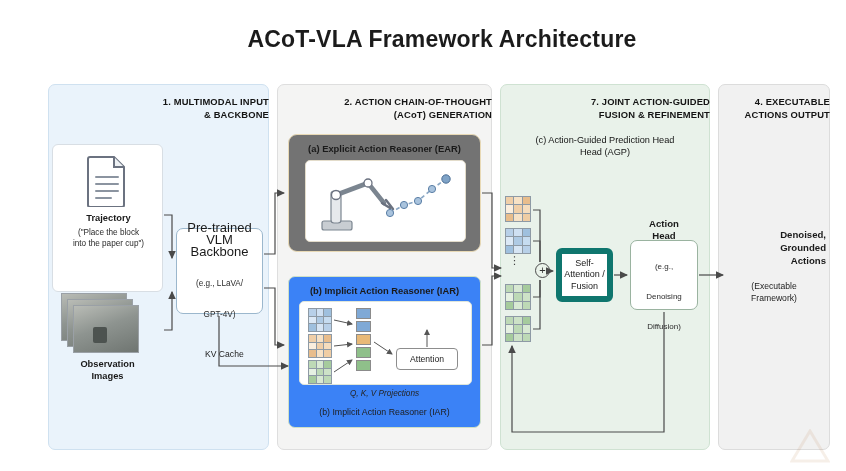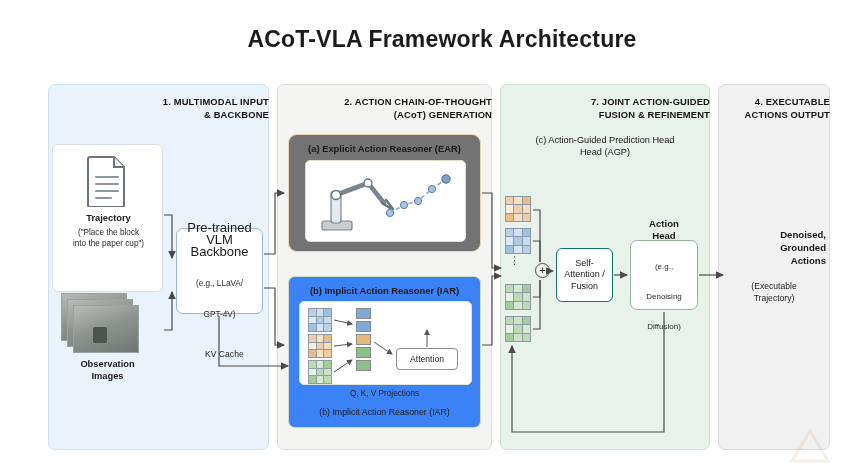--- a/index.html
+++ b/index.html
@@ -197,20 +197,21 @@
     border: 1px solid #dfe6da;
     border-radius: 5px;
     box-sizing: border-box;
   }
   .qkv-caption {
     position: absolute;
     left: 0; top: 112px; width: 100%;
     text-align: center;
     font-size: 8.2px;
     color: #242424;
+    font-style: italic;
   }
   .iar-footer {
     position: absolute;
     left: 0; top: 130px; width: 100%;
     text-align: center;
     font-size: 8.8px;
     color: #1d1d1d;
   }
   .attn-box {
     position: absolute;
@@ -258,21 +259,21 @@
     left: 505px; top: 134px; width: 200px;
     text-align: center;
     font-size: 9.2px;
     line-height: 12px;
     color: #141414;
   }
   #sa-box {
     position: absolute;
     left: 556px; top: 248px; width: 57px; height: 54px;
     background: #ffffff;
-    border: 1px solid #0f766e;
+    border: 6px solid #0f766e;
     border-radius: 6px;
     box-sizing: border-box;
     display: flex;
     align-items: center;
     justify-content: center;
     text-align: center;
     font-size: 9px;
     line-height: 11.5px;
   }
   #ah-box {
@@ -572,21 +573,21 @@
     <div>4. EXECUTABLE</div>
     <div>ACTIONS OUTPUT</div>
   </div>
   <div class="out-text">
     <div>Denoised,</div>
     <div>Grounded</div>
     <div>Actions</div>
   </div>
   <div class="out-sub">
     <div>(Executable</div>
-    <div>Trajectory)</div>
+    <div>Framework)</div>
   </div>
 
   <svg class="overlay">
     <defs>
       <marker id="arw" markerWidth="7" markerHeight="7" refX="6" refY="3.2" orient="auto">
         <path d="M0,0 L7,3.2 L0,6.4 z" fill="#4a4a4a"></path>
       </marker>
     </defs>
     <g stroke="#4a4a4a" stroke-width="1.2" fill="none" marker-end="url(#arw)">
 

